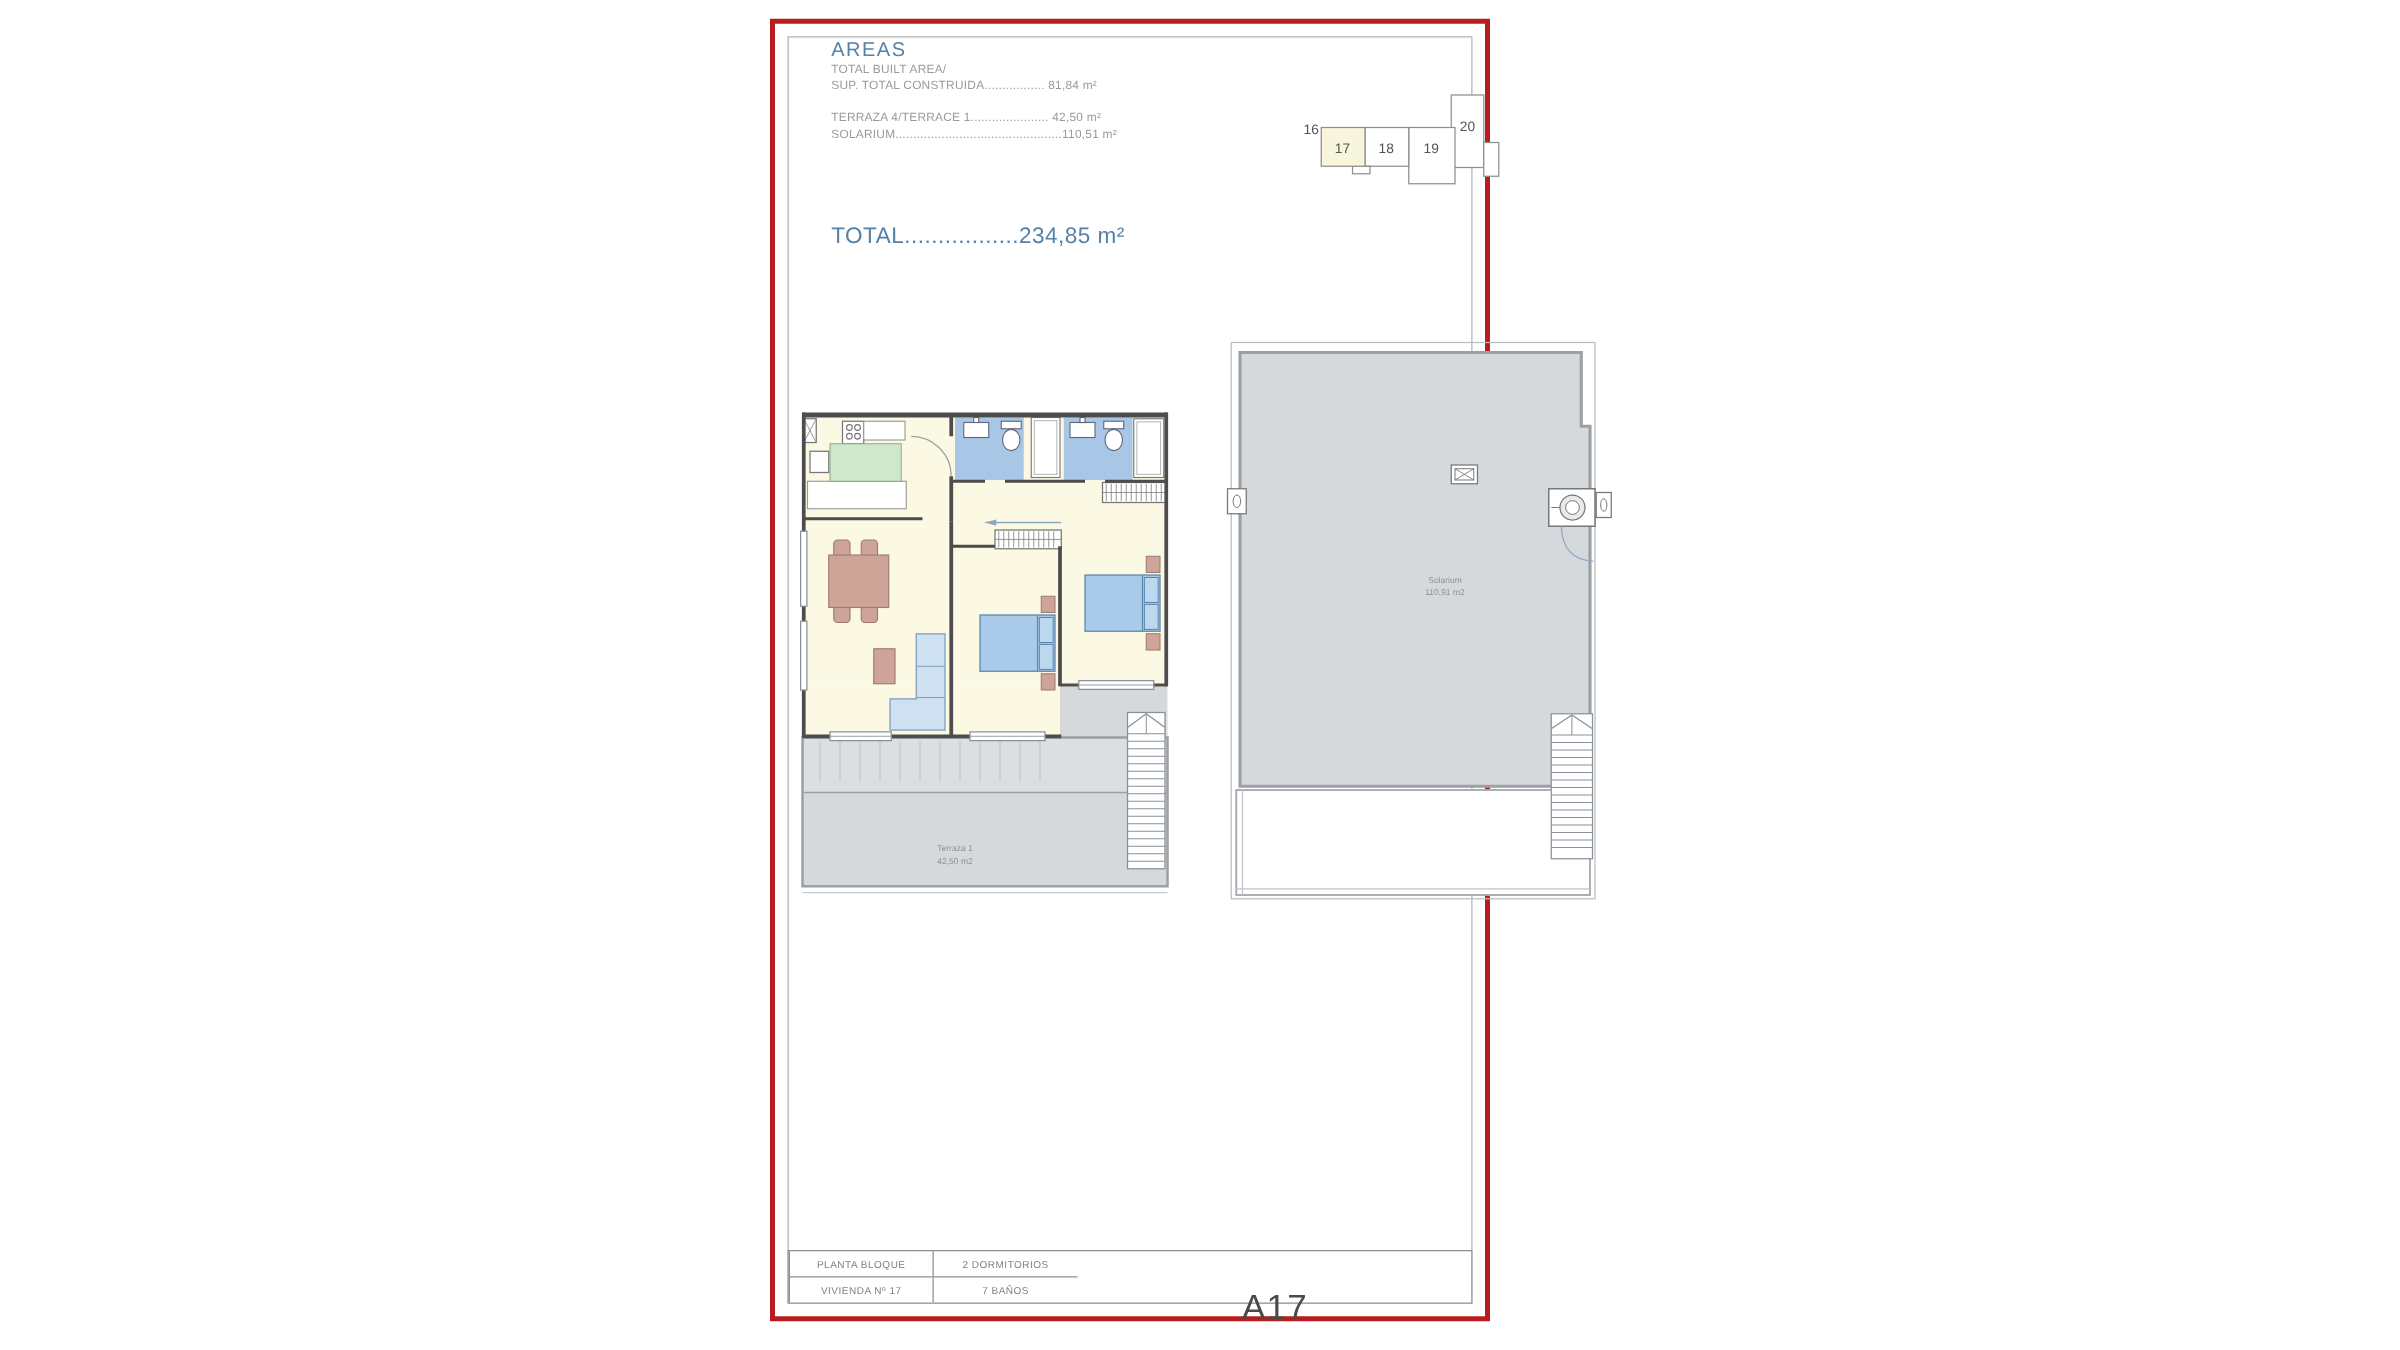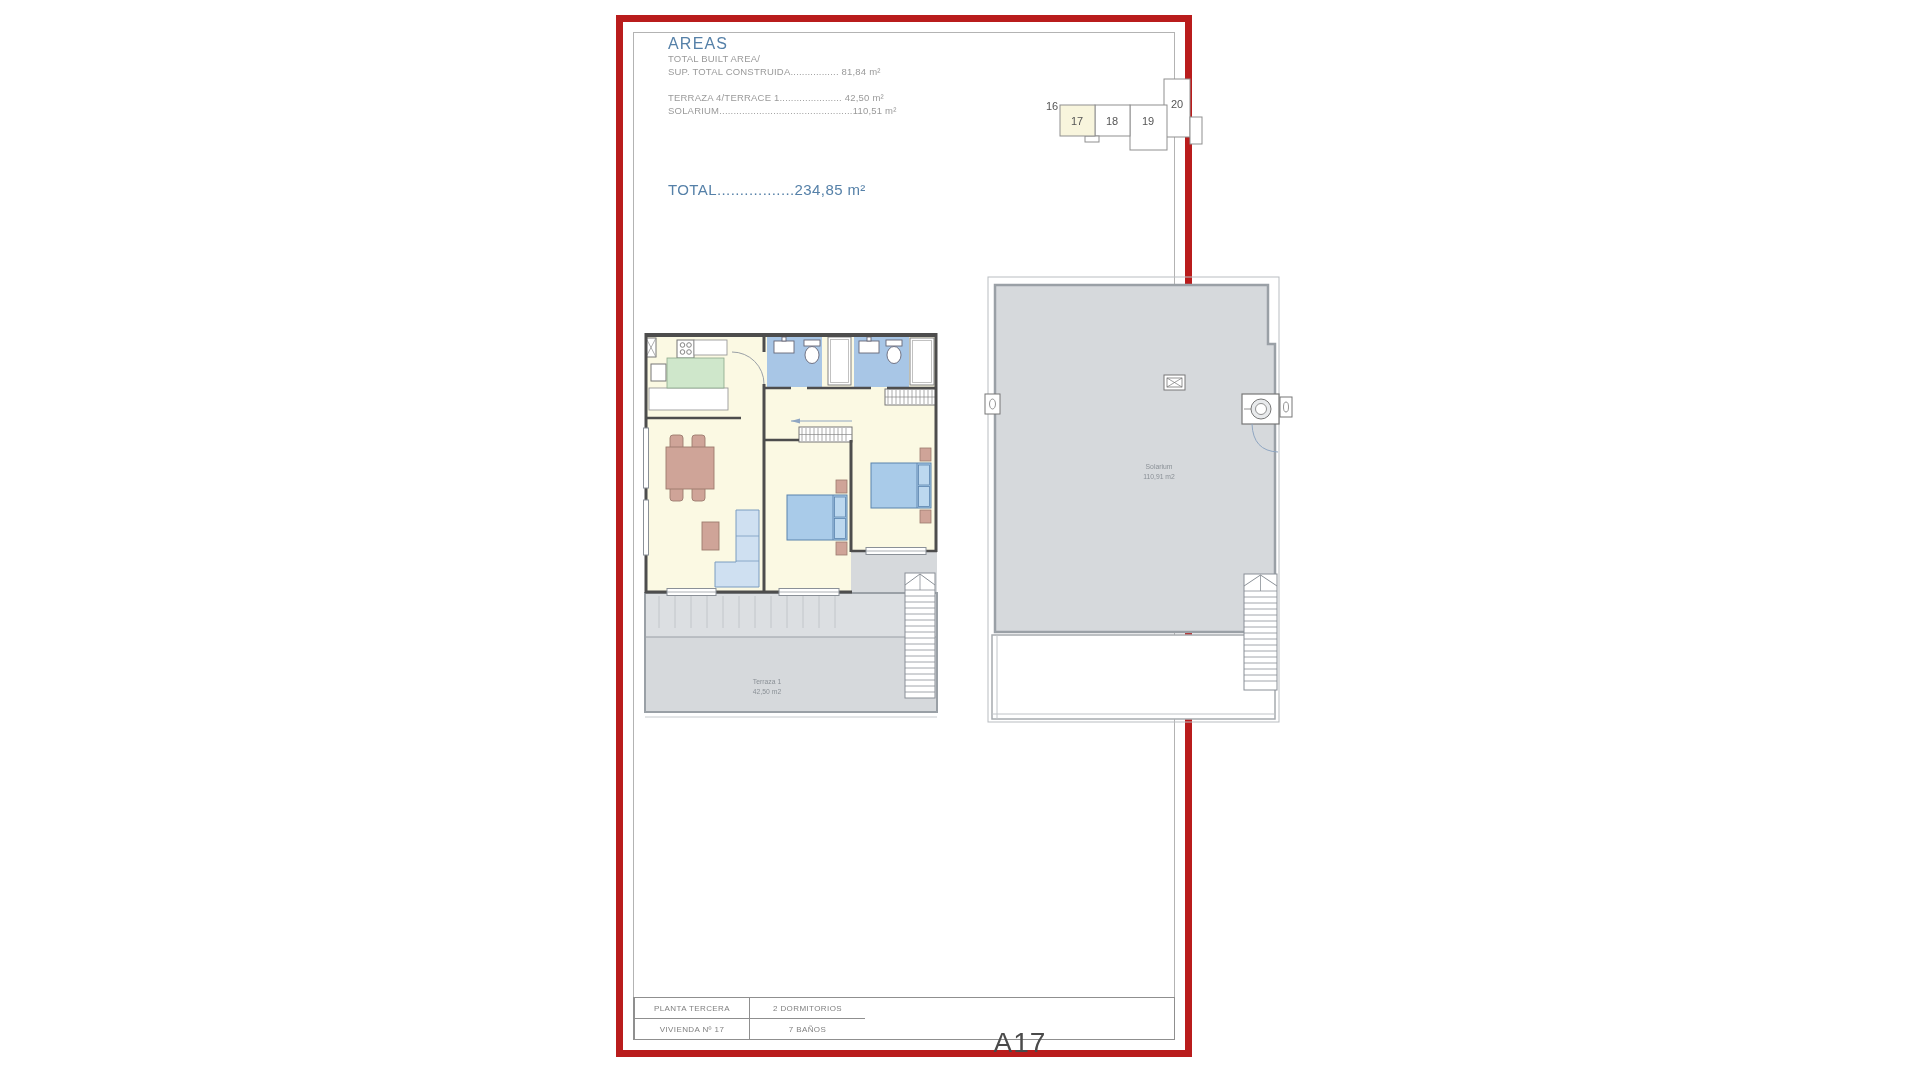--- a/index.html
+++ b/index.html
@@ -1,25 +1,25 @@
 <!DOCTYPE html>
 <html><head>
 <meta charset="utf-8">
 <style>
   html,body{margin:0;padding:0;background:#ffffff;}
   body{width:1920px;height:1080px;position:relative;font-family:"Liberation Sans",sans-serif;}
-  .sheet{position:absolute;left:616px;top:15px;width:576px;height:1042px;background:#fff;border:7px solid #b91c1c;box-sizing:border-box;}
+  .sheet{position:absolute;left:616px;top:15px;width:576px;height:1042px;background:#fff;border:4px solid #b91c1c;box-sizing:border-box;}
   .frame-inner{position:absolute;left:10px;top:10px;right:10px;bottom:10px;border:1px solid #b3b3b3;}
   
   .areas{position:absolute;left:45px;top:13px;width:260px;}
   .areas-heading{font-size:16px;color:#5580a8;letter-spacing:1.2px;}
   .areas-group{font-size:9.5px;color:#9a9a9a;line-height:12.5px;letter-spacing:.2px;}
   .areas-group.g1{}
   .areas-group.g2{margin-top:14px;}
-  .total-line{position:absolute;left:45px;top:159px;font-size:15px;color:#5580a8;letter-spacing:.4px;}
+  .total-line{position:absolute;left:45px;top:159px;font-size:18px;color:#5580a8;letter-spacing:.4px;}
   
   .keyplan-svg{position:absolute;left:404px;top:40px;}
   .plan-left-svg{position:absolute;left:20px;top:306px;}
   .plan-right-svg{position:absolute;left:360px;top:251px;}
   .plan-label{font-size:6.8px;fill:#8b9197;}
   
   .titleblock{position:absolute;left:10px;right:10px;bottom:10px;height:43px;display:flex;border:1px solid #8f8f8f;box-sizing:border-box;background:#fff;}
   .tb-bloque{width:340px;display:flex;align-items:center;justify-content:center;font-size:12px;color:#666;letter-spacing:1px;}
   .tb-col{width:115px;display:flex;flex-direction:column;border-left:1px solid #8f8f8f;box-sizing:border-box;}
   .tb-col2{width:116px;}
@@ -233,21 +233,21 @@
       <path d="M261,318h33 M261,324h33 M261,330h33 M261,336h33 M261,342h33 M261,348h33 M261,354h33 M261,360h33 M261,366h33 M261,372h33 M261,378h33 M261,384h33 M261,390h33 M261,396h33 M261,402h33 M261,408h33" stroke="#8a9097" stroke-width=".8" fill="none"></path>
       <line x1="277.5" y1="302" x2="277.5" y2="318" stroke="#8a9097" stroke-width=".8"></line>
     </g>
 
     <text x="176" y="196" class="plan-label" text-anchor="middle">Solarium</text>
     <text x="176" y="206" class="plan-label" text-anchor="middle">110,91 m2</text>
   </svg>
 
   <div class="titleblock">
     <div class="tb-col">
-      <div>PLANTA TERCERA</div>
+      <div>PLANTA BLOQUE</div>
       <div>VIVIENDA Nº 17</div>
     </div>
     <div class="tb-col tb-col2">
       <div>2 DORMITORIOS</div>
       <div>7 BAÑOS</div>
     </div>
     <div class="tb-code">A17</div>
   </div>
 </div>
 

